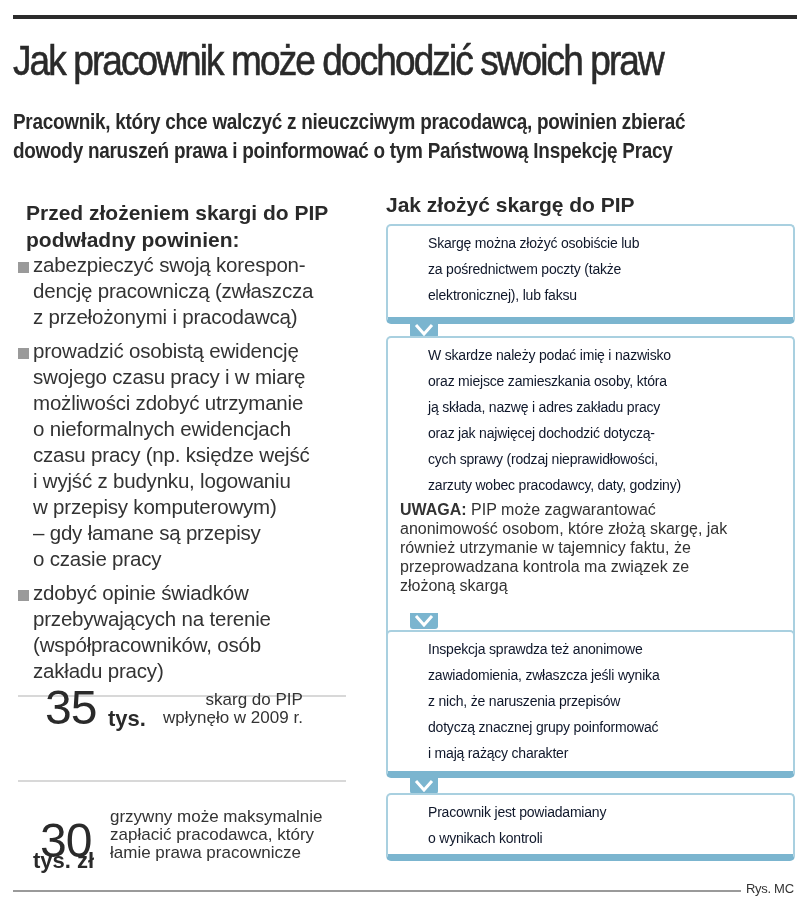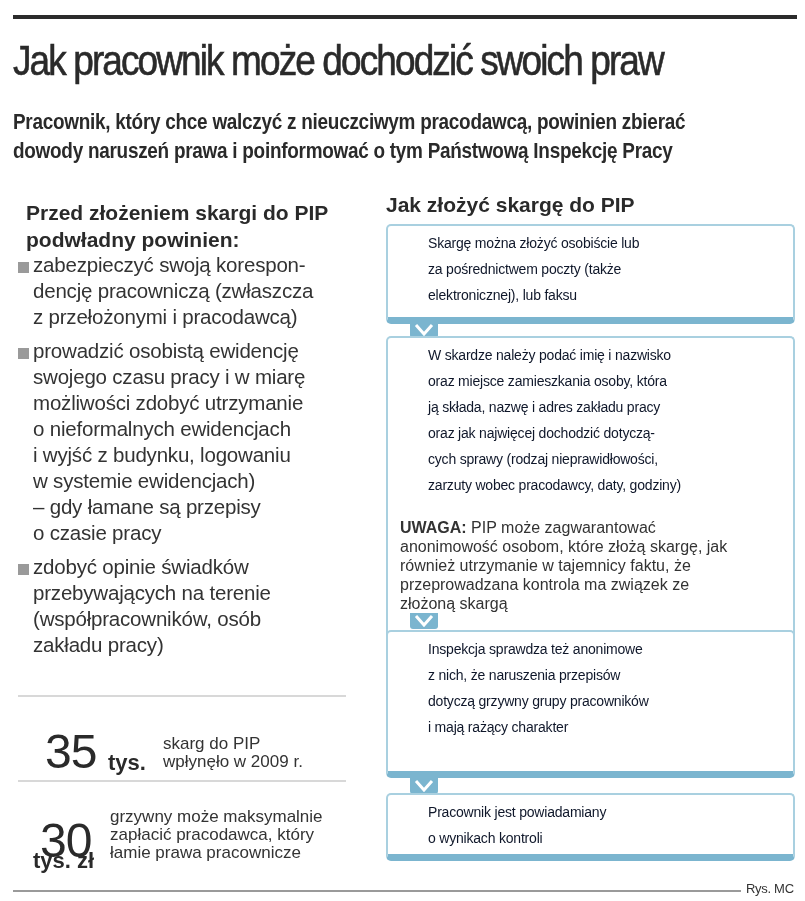--- a/index.html
+++ b/index.html
@@ -58,21 +58,21 @@
     font-weight: bold; font-size: 21px; line-height: 27px; color: #2a2a2a; white-space: nowrap;
   }
   .step {
     position: absolute; left: 386px; width: 409px;
     border: 2px solid #a9d0e0; border-bottom: 7px solid #7bb5cf;
     border-radius: 5px; box-sizing: border-box; background: #fff;
     padding: 4px 0 0 12px;
   }
   .step-text { font-size: 14px; line-height: 26px; color: #0f172a; letter-spacing: -0.2px; margin-left: 28px; }
   .step-text span { display: block; white-space: nowrap; }
-  .step-note { font-size: 16px; line-height: 19px; color: #333; margin-top: 20px; }
+  .step-note { font-size: 16px; line-height: 19px; color: #333; margin-top: 2px; }
   .step-note span { display: block; white-space: nowrap; }
   .step-note b { font-weight: bold; }
 
   .connector {
     position: absolute; left: 410px; width: 28px; height: 16px; background: #7bb5cf;
     border-radius: 0 0 3px 3px;
   }
   .connector svg { position: absolute; left: 4px; top: 1px; }
 
   .bottom-rule { position: absolute; left: 13px; top: 890px; width: 728px; height: 2px; background: #9a9a9a; }
@@ -102,40 +102,41 @@
       <span>z przełożonymi i pracodawcą)</span>
     </div>
   </li>
   <li class="bullet">
     <span class="bullet-square"></span>
     <div class="bullet-text">
       <span>prowadzić osobistą ewidencję</span>
       <span>swojego czasu pracy i w miarę</span>
       <span>możliwości zdobyć utrzymanie</span>
       <span>o nieformalnych ewidencjach</span>
+      <span>czasu pracy (np. księdze wejść</span>
       <span>i wyjść z budynku, logowaniu</span>
-      <span>w systemie ewidencjach)</span>
+      <span>w przepisy komputerowym)</span>
       <span>– gdy łamane są przepisy</span>
       <span>o czasie pracy</span>
     </div>
   </li>
   <li class="bullet">
     <span class="bullet-square"></span>
     <div class="bullet-text">
       <span>zdobyć opinie świadków</span>
       <span>przebywających na terenie</span>
       <span>(współpracowników, osób</span>
       <span>zakładu pracy)</span>
     </div>
   </li>
 </ul>
 
 <div class="divider" style="top:695px;"></div>
 
-<div class="stat stat1" style="top:728px; height:50px;">
+<div class="stat stat1" style="top:684px; height:50px;text-align:right;">
   <span class="stat-number">35</span>
   <span class="stat-unit">tys.</span>
   <div class="stat-desc">
     <span>skarg do PIP</span>
     <span>wpłynęło w 2009 r.</span>
   </div>
 </div>
 
 <div class="divider" style="top:780px;"></div>
 
@@ -183,22 +184,23 @@
 </div>
 <div class="connector" style="top:613px;">
   <svg width="20" height="13" viewBox="0 0 20 13">
       <polyline points="2,2 10,11 18,2" fill="none" stroke="#ffffff" stroke-width="3"></polyline>
     </svg>
 </div>
 
 <div class="step" style="top:630px; height:148px;">
   <div class="step-text">
     <span>Inspekcja sprawdza też anonimowe</span>
+    <span>zawiadomienia, zwłaszcza jeśli wynika</span>
     <span>z nich, że naruszenia przepisów</span>
-    <span>dotyczą grzywny grupy pracowników</span>
+    <span>dotyczą znacznej grupy poinformować</span>
     <span>i mają rażący charakter</span>
   </div>
 </div>
 <div class="connector" style="top:778px;">
   <svg width="20" height="13" viewBox="0 0 20 13">
       <polyline points="2,2 10,11 18,2" fill="none" stroke="#ffffff" stroke-width="3"></polyline>
     </svg>
 </div>
 
 <div class="step" style="top:793px; height:68px;">

